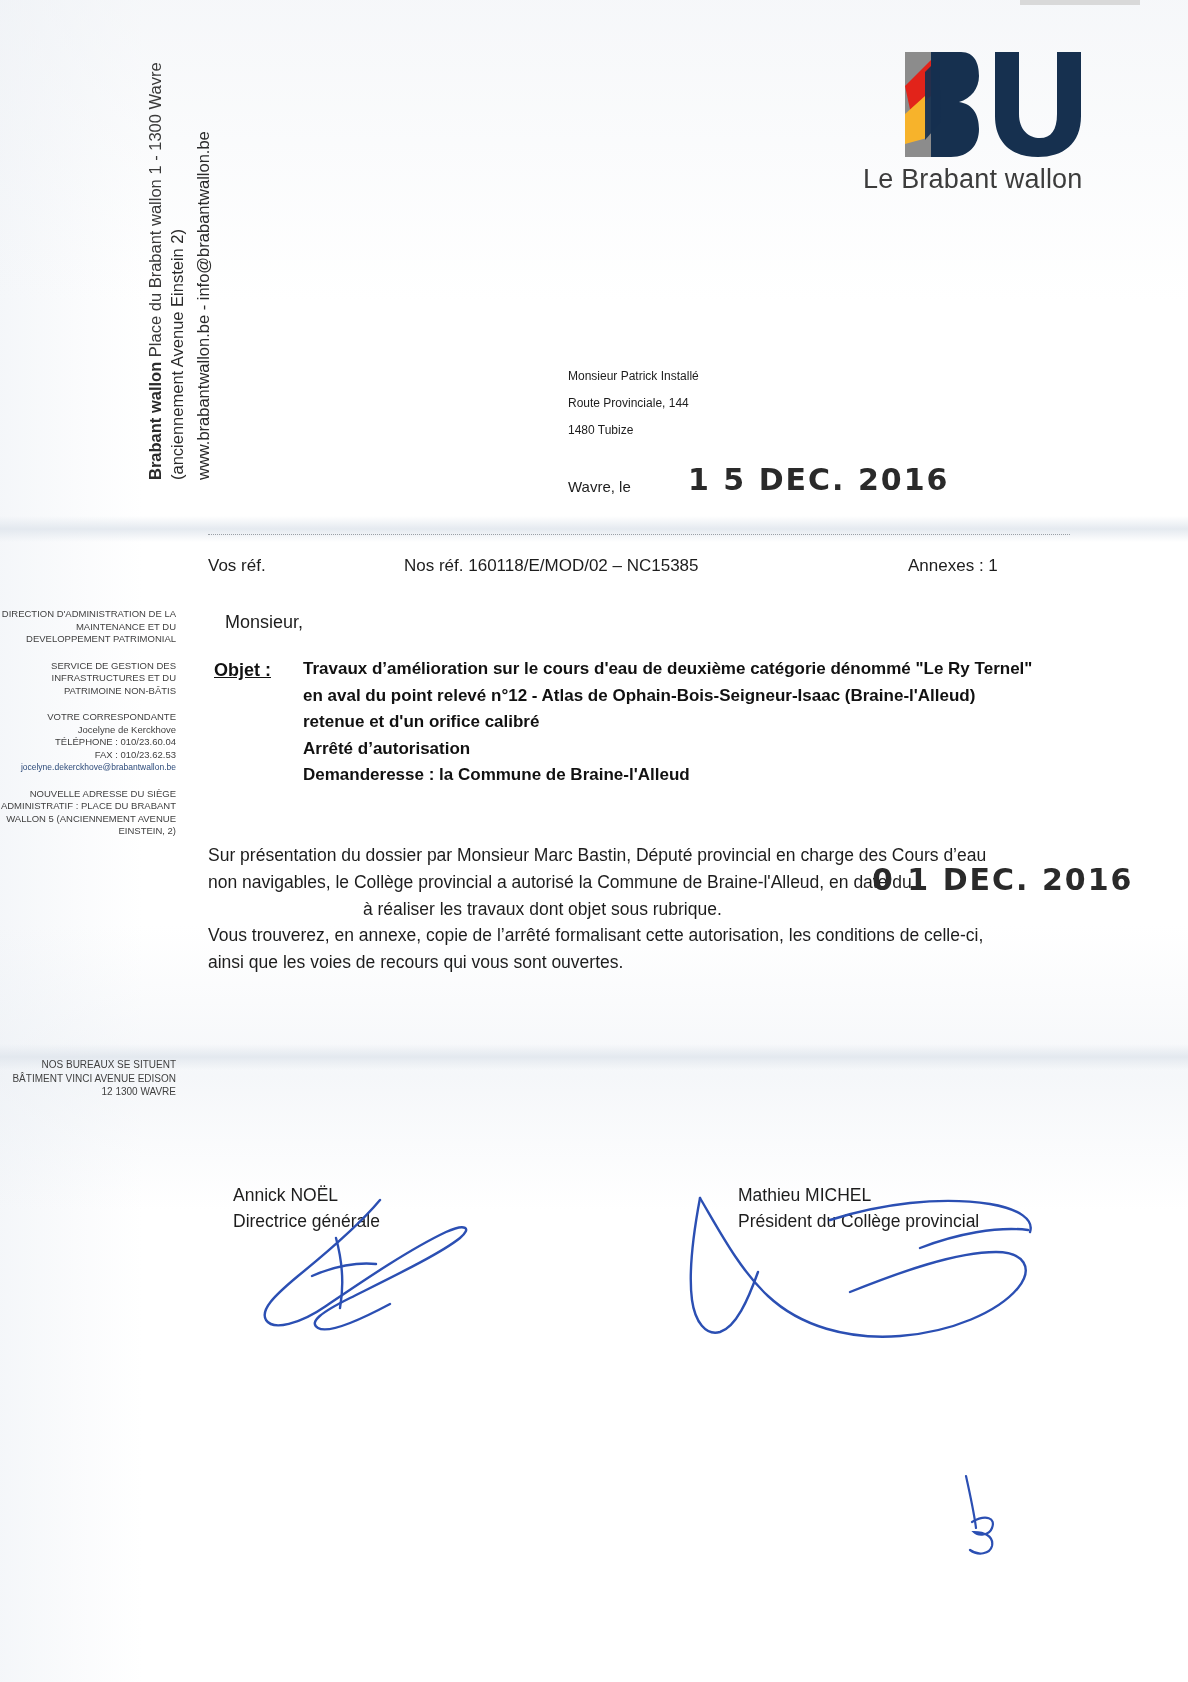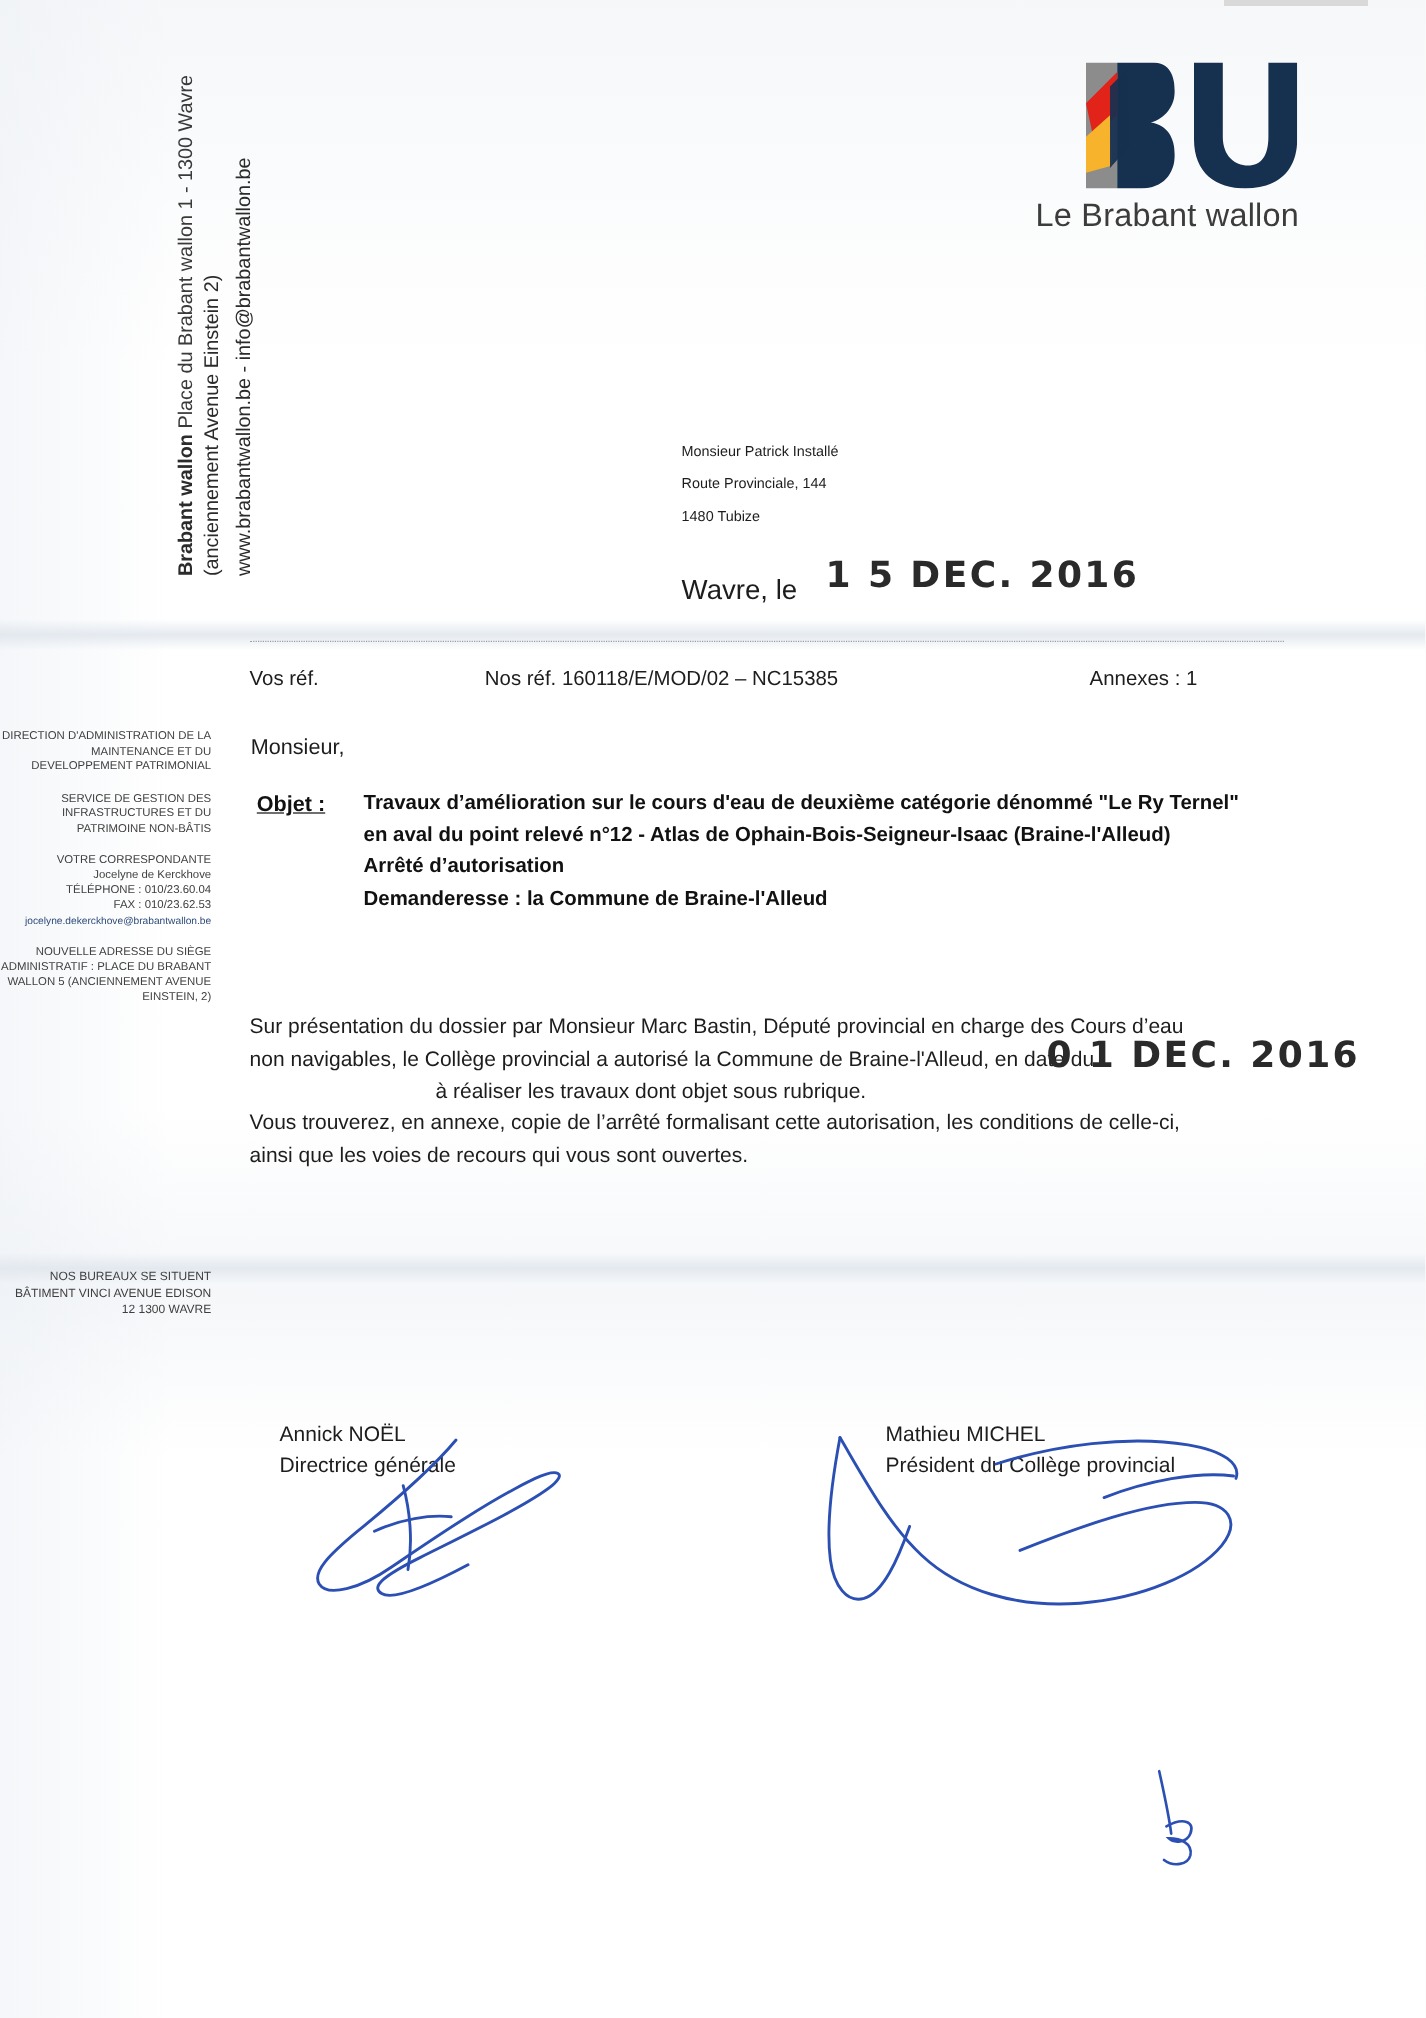--- a/index.html
+++ b/index.html
@@ -105,21 +105,21 @@
     line-height: 27px;
     color: #1d1d1d;
     margin-top: 45px;
   }
 
   
   .wavre-le {
     position: absolute;
     top: 478px;
     left: 568px;
-    font-size: 23px;
+    font-size: 15px;
     color: #1d1d1d;
   }
   .stamp-date {
     position: absolute;
     top: 462px;
     left: 688px;
     font-size: 30px;
     font-weight: bold;
     color: #2a2a2a;
     letter-spacing: 2px;
@@ -170,21 +170,21 @@
     text-align: right;
     font-size: 10px;
     line-height: 13.5px;
     color: #3f3f3f;
   }
 
   
   .salutation {
     position: absolute;
     top: 612px;
-    left: 209px;
+    left: 225px;
     font-size: 18px;
     color: #1d1d1d;
   }
   .objet-label {
     position: absolute;
     top: 660px;
     left: 214px;
     font-size: 18px;
     font-weight: bold;
     color: #111;
@@ -303,20 +303,21 @@
 
   <div class="salutation">Monsieur,</div>
 
   <div class="objet-label">
     <u>Objet :</u>
   </div>
 
   <div class="objet-body">
     <div>Travaux d’amélioration sur le cours d'eau de deuxième catégorie dénommé "Le Ry Ternel"</div>
     <div>en aval du point relevé n°12 - Atlas de Ophain-Bois-Seigneur-Isaac (Braine-l'Alleud)</div>
+    <div>retenue et d'un orifice calibré</div>
     <div>Arrêté d’autorisation</div>
     <div>Demanderesse : la Commune de Braine-l'Alleud</div>
   </div>
 
   <div class="para p1">
     <span>Sur présentation du dossier par Monsieur Marc Bastin, Député provincial en charge des Cours d’eau non navigables, le Collège provincial a autorisé la Commune de Braine-l'Alleud, en date du</span>
     <span style="display:inline-block;width:150px;"></span>
     <span>à réaliser les travaux dont objet sous rubrique.</span>
   </div>
   <div class="stamp-date2">0 1 DEC. 2016</div>

